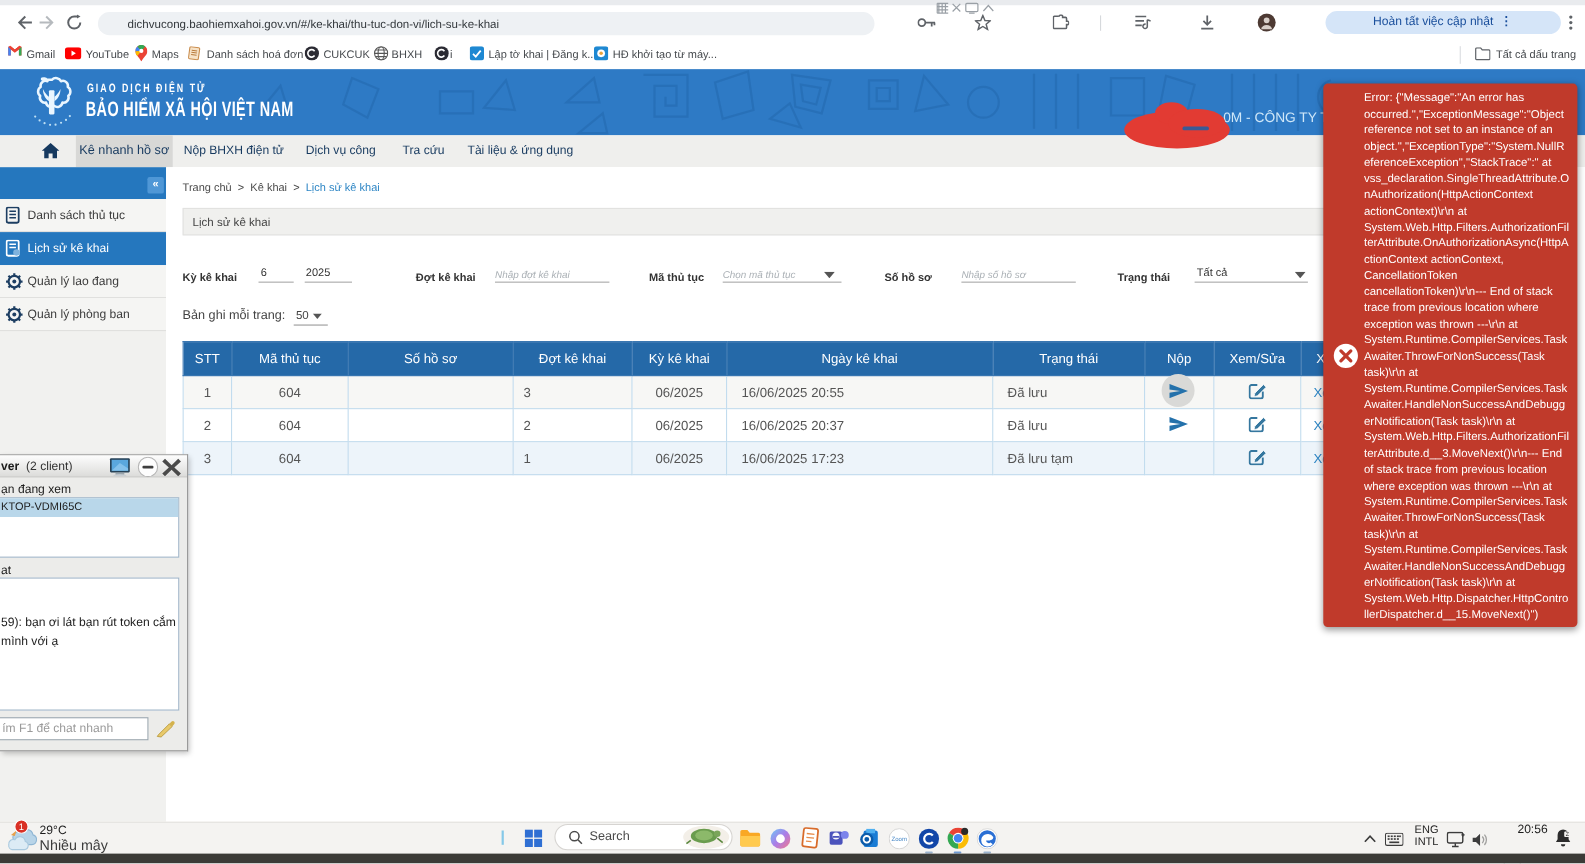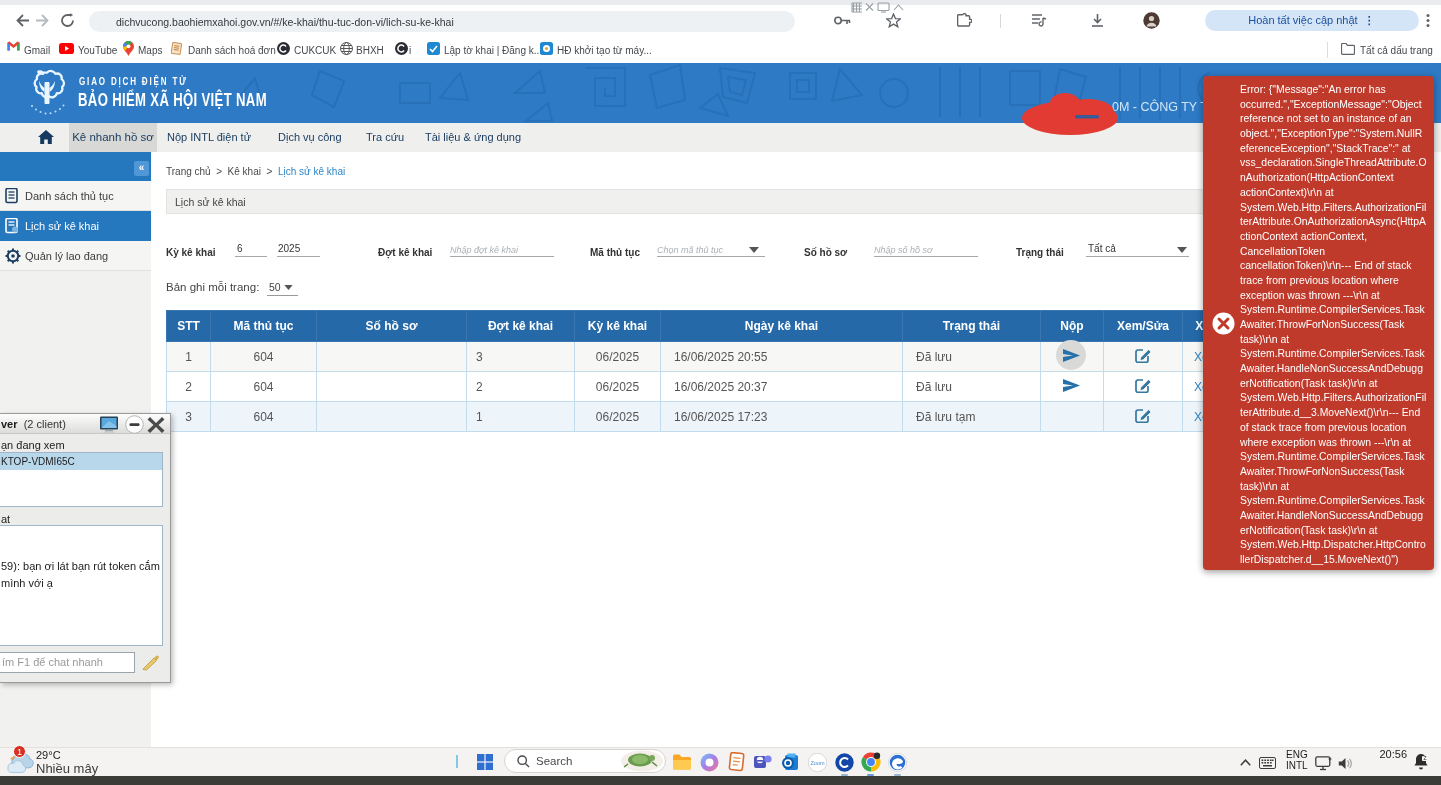--- a/index.html
+++ b/index.html
@@ -25,21 +25,21 @@
 .sbitem.active { background:#2577be; color:#fff; border-bottom:1px solid #2577be;}
 .sbtext { position:absolute; left:25px; top:0; }
 .sbico { position:absolute; left:5px; top:7px; }
 #crumb { left:15px; top:14px; font-size:10px; color:#4a4a4a; }
 #paneltitle { left:15px; top:37px; width:1262px; height:25px; background:#f0f0ee; border:1px solid #e2e2e0; font-size:10.5px; color:#444; line-height:24px; }
 .flabel { position:absolute; font-size:10px; font-weight:bold; color:#333; top:95px;}
 .finput { position:absolute; border-bottom:1px solid #a8a8a8; height:15px; top:90px; font-size:10px; line-height:13px; color:#333;}
 .fph { font-style:italic; color:#aab0b5; font-size:9px; padding-top:2px;}
 table { border-collapse:collapse; }
 #tbl { left:15px; top:158px; }
-#tbl th { background:#2569a8; color:#fff; font-size:12px; font-weight:bold; height:31px; border:1px solid #3a77b1; }
+#tbl th { background:#2569a8; color:#fff; font-size:12px; font-weight:normal; height:31px; border:1px solid #3a77b1; }
 #tbl td { height:30px; font-size:12px; color:#555; border:1px solid #c2dcee; }
 #toast { left:1203px; top:76px; width:231px; height:494px; background:#c03a2b; border-radius:4px; box-shadow:0 2px 7px rgba(0,0,0,0.4); color:#fff; }
 #toasttext { position:absolute; left:37px; top:7px; width:195px; font-size:10.4px; line-height:14.68px; white-space:nowrap; }
 #chatwin { left:0px; top:413px; width:171px; height:270px; background:#ececea; border-top:1px solid #9a9a9a; border-right:1px solid #9a9a9a; border-bottom:1px solid #9a9a9a; box-shadow:2px 2px 5px rgba(0,0,0,0.25); }
 .cw { position:absolute; font-size:11px; color:#1c1c1c; }
 </style>
 </head>
 <body>
 <div class="abs" id="tabstrip"></div>
 <div class="abs" id="toolbar"></div>
@@ -207,21 +207,21 @@
     </g>
 </svg>
 <div class="abs" style="left:79px; top:75px; color:#fff; font-weight:bold; font-size:11px; letter-spacing:2.5px; transform:scaleX(0.73); transform-origin:left top;">GIAO DỊCH ĐIỆN TỬ</div>
 <div class="abs" style="left:78px; top:89px; color:#fff; font-weight:bold; font-size:19px; letter-spacing:0.5px; transform:scaleX(0.69); transform-origin:left top;">BẢO HIỂM XÃ HỘI VIỆT NAM</div>
 <div class="abs" style="left:1112px; top:100px; color:#cfe7f8; font-size:12.5px; white-space:nowrap;">0M - CÔNG TY TNH</div>
 <div class="abs" id="menubar"></div>
 <svg class="abs" style="left:38px; top:130px;" width="16" height="14" viewBox="0 0 16 14">
     <path d="M8 0 L0 7 h2.2 v7 h4 V9.5 h3.6 V14 h4 V7 H16 Z" fill="#16395f"></path>
   </svg>
 <div class="abs mi" style="left:69px; top:123px; width:88px; background:#d8d8d6; text-align:center; font-size:11.5px;">Kê nhanh hồ sơ</div>
-<div class="abs mi" style="left:167px; top:123px;">Nộp INTL điện tử</div>
+<div class="abs mi" style="left:167px; top:123px;">Nộp BHXH điện tử</div>
 <div class="abs mi" style="left:278px; top:123px;">Dịch vụ công</div>
 <div class="abs mi" style="left:366px; top:123px;">Tra cứu</div>
 <div class="abs mi" style="left:425px; top:123px;">Tài liệu &amp; ứng dụng</div>
 <div class="abs" id="sidebar">
   <div class="abs" id="sbtop"></div>
   <div class="abs" style="left:134px; top:9px; width:15px; height:15px; background:#4f97d6; border-radius:2px; color:#fff; font-size:10px; font-weight:bold; text-align:center; line-height:14px;">«</div>
   <div class="sbitem" style="top:29px;">
       <span class="sbtext">Danh sách thủ tục</span>
       <svg class="sbico" width="15" height="16" viewBox="0 0 15 16">
         <rect x="1" y="0.5" width="11" height="14" rx="1.5" fill="none" stroke="#1d3e62" stroke-width="1.6"></rect>
@@ -234,20 +234,37 @@
       <span class="sbtext">Lịch sử kê khai</span>
       <svg class="sbico" width="15" height="16" viewBox="0 0 15 16">
         <rect x="1" y="0.5" width="11" height="14" rx="1.5" fill="none" stroke="#fff" stroke-width="1.6"></rect>
         <line x1="3.5" y1="4" x2="9.5" y2="4" stroke="#fff" stroke-width="1.3"></line>
         <line x1="3.5" y1="7" x2="9.5" y2="7" stroke="#fff" stroke-width="1.3"></line>
         <circle cx="10" cy="11.5" r="3" fill="#7fb2dd"></circle>
       </svg>
     </div>
   <div class="sbitem" style="top:89px;">
       <span class="sbtext">Quản lý lao đang</span>
+      <svg class="sbico" width="16" height="16" viewBox="0 0 16 16">
+        <circle cx="8" cy="8" r="5.2" fill="none" stroke="#1d3e62" stroke-width="2"></circle>
+        <circle cx="8" cy="8" r="1.8" fill="#1d3e62"></circle>
+        <g stroke="#1d3e62" stroke-width="2">
+          <line x1="8" y1="0.5" x2="8" y2="3"></line>
+          <line x1="8" y1="13" x2="8" y2="15.5"></line>
+          <line x1="0.5" y1="8" x2="3" y2="8"></line>
+          <line x1="13" y1="8" x2="15.5" y2="8"></line>
+          <line x1="2.7" y1="2.7" x2="4.5" y2="4.5"></line>
+          <line x1="11.5" y1="11.5" x2="13.3" y2="13.3"></line>
+          <line x1="2.7" y1="13.3" x2="4.5" y2="11.5"></line>
+          <line x1="11.5" y1="4.5" x2="13.3" y2="2.7"></line>
+        </g>
+      </svg>
+    </div>
+  <div class="sbitem" style="top:119px;">
+      <span class="sbtext">Quản lý phòng ban</span>
       <svg class="sbico" width="16" height="16" viewBox="0 0 16 16">
         <circle cx="8" cy="8" r="5.2" fill="none" stroke="#1d3e62" stroke-width="2"></circle>
         <circle cx="8" cy="8" r="1.8" fill="#1d3e62"></circle>
         <g stroke="#1d3e62" stroke-width="2">
           <line x1="8" y1="0.5" x2="8" y2="3"></line>
           <line x1="8" y1="13" x2="8" y2="15.5"></line>
           <line x1="0.5" y1="8" x2="3" y2="8"></line>
           <line x1="13" y1="8" x2="15.5" y2="8"></line>
           <line x1="2.7" y1="2.7" x2="4.5" y2="4.5"></line>
           <line x1="11.5" y1="11.5" x2="13.3" y2="13.3"></line>

